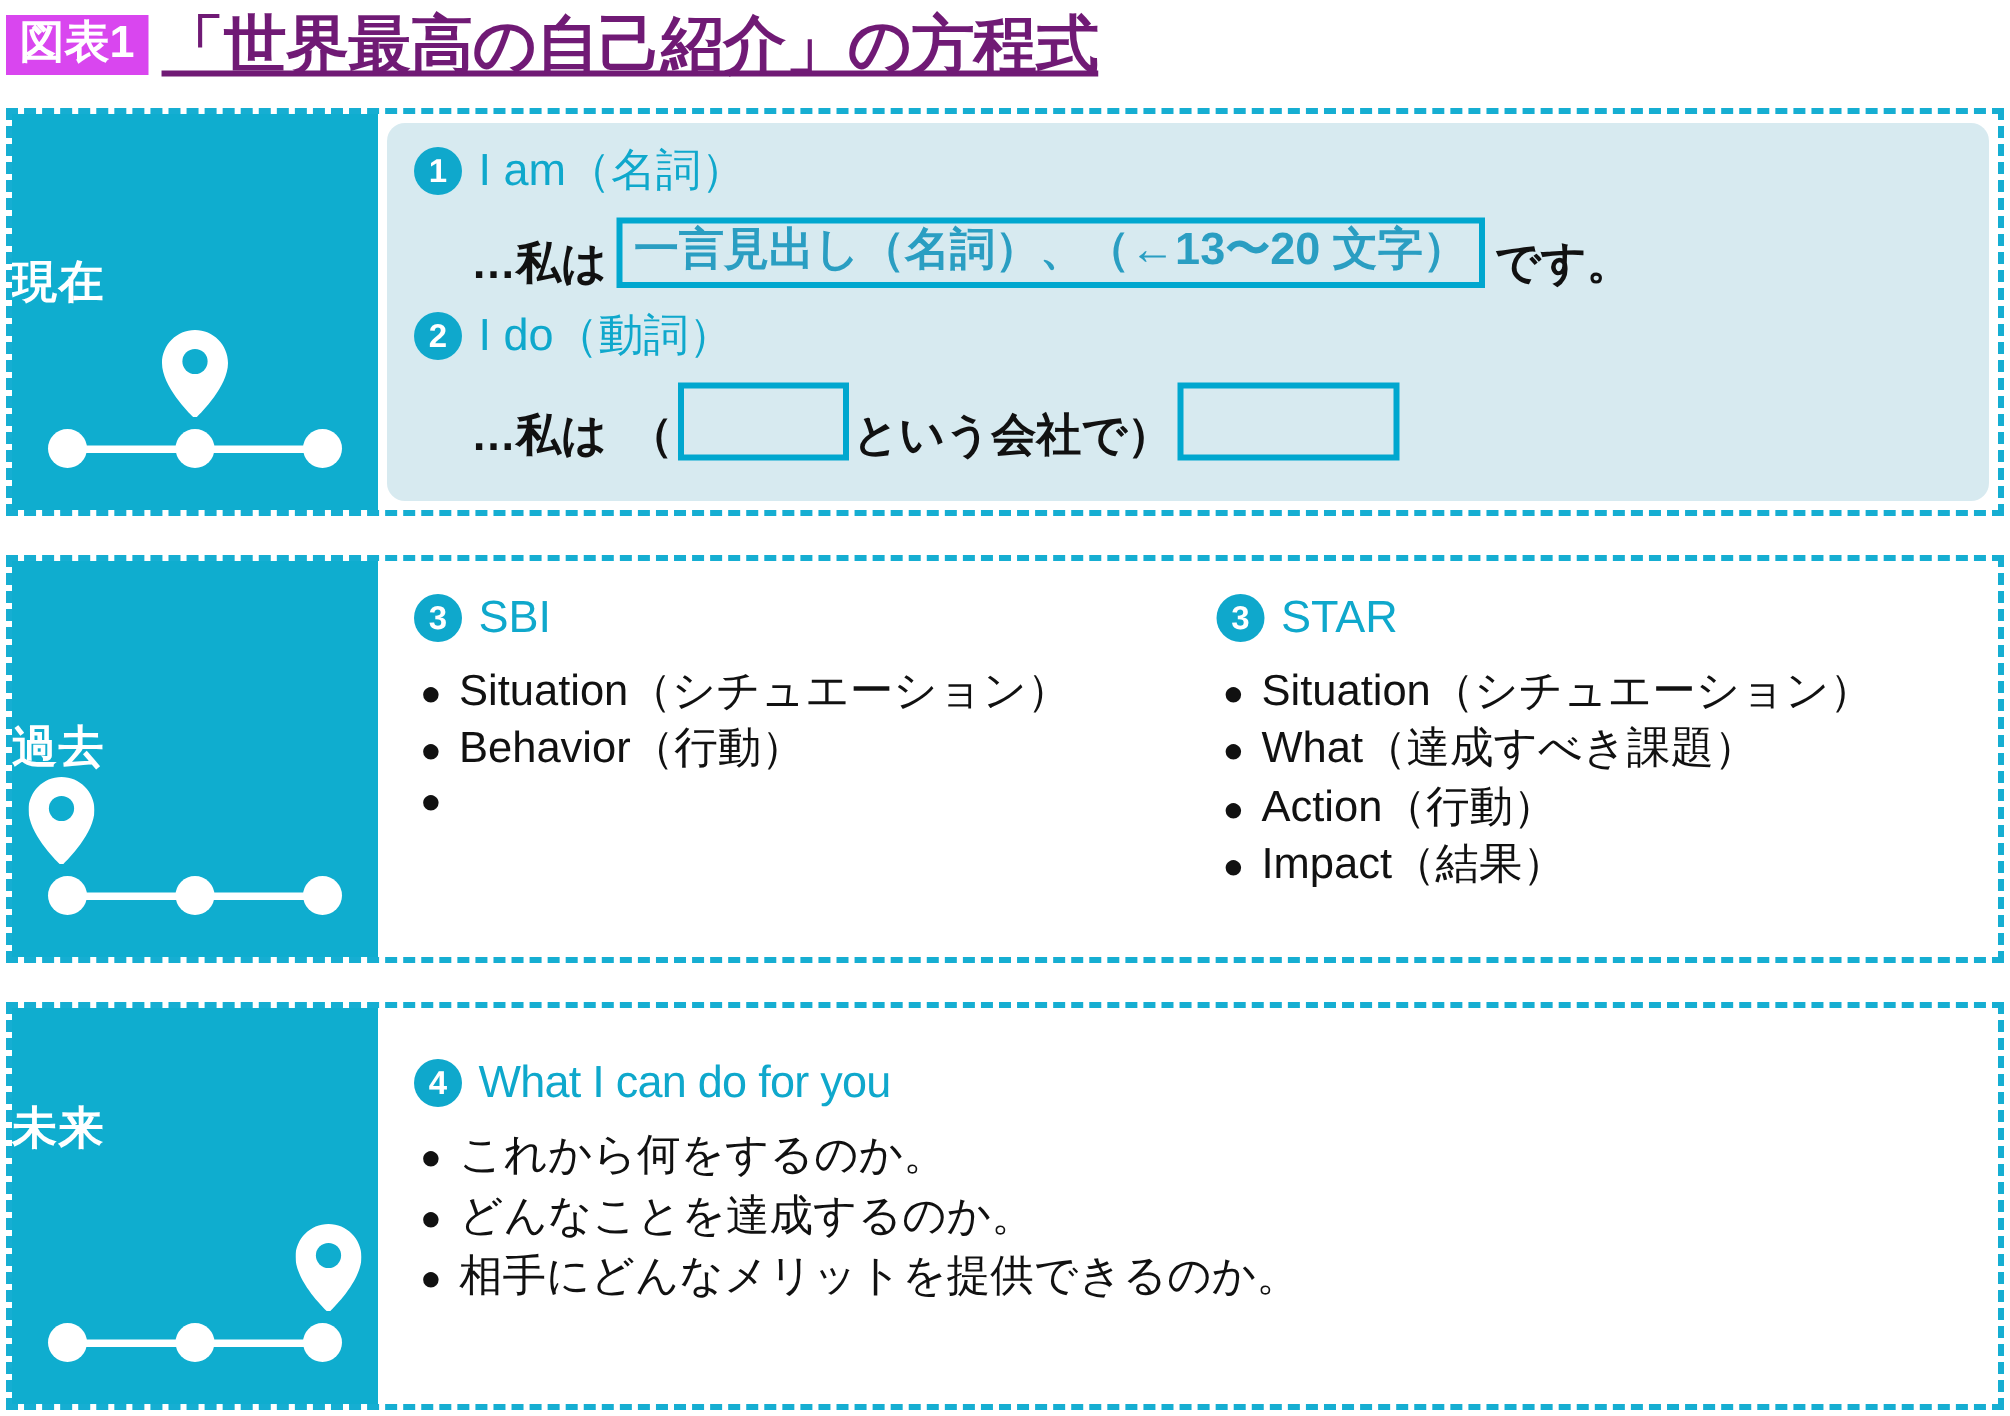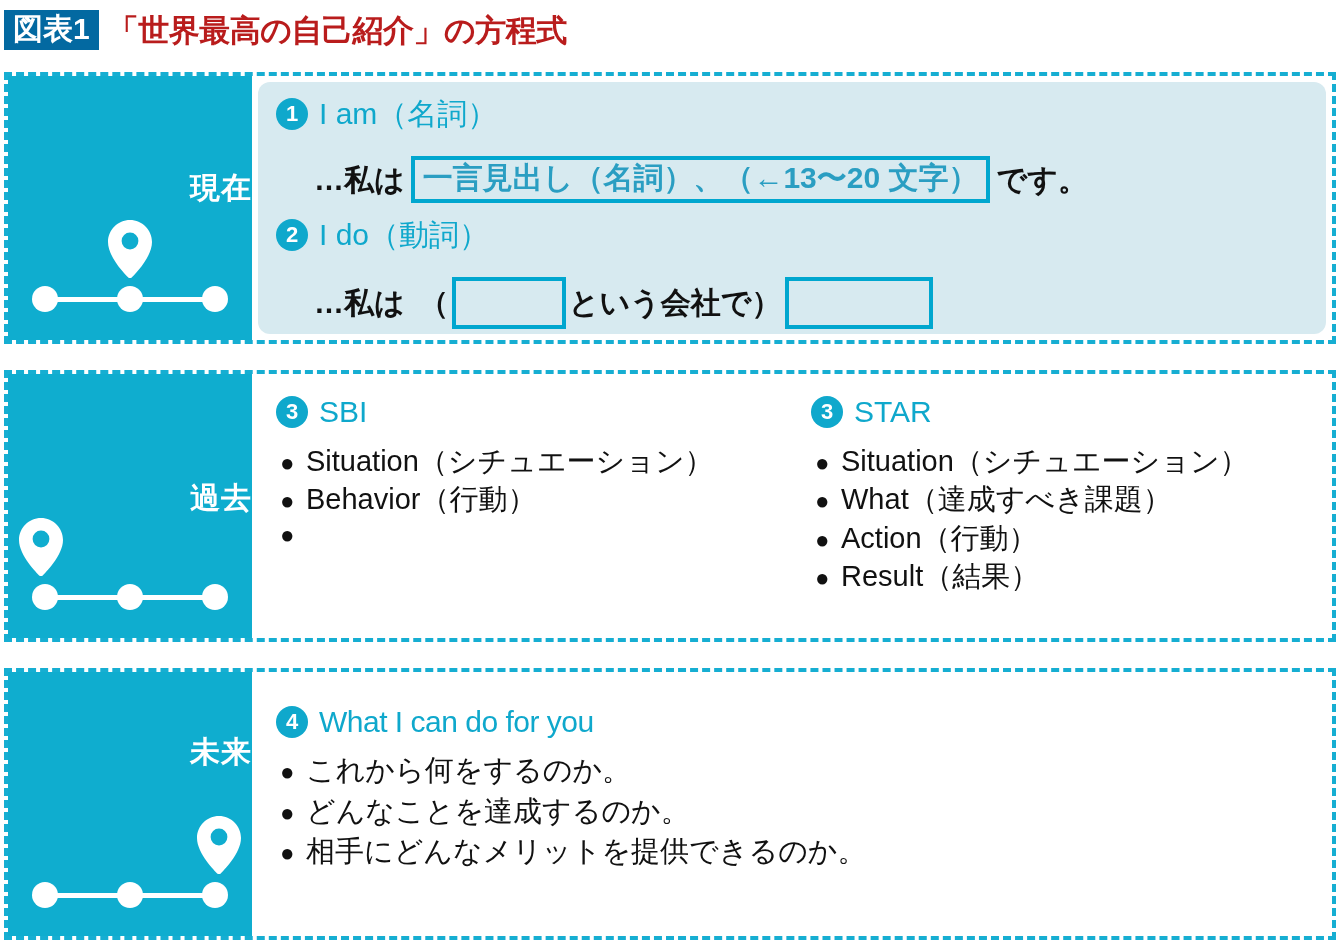--- a/index.html
+++ b/index.html
@@ -11,28 +11,28 @@
     overflow:hidden;
   }
   .page{position:relative;width:1340px;height:944px;}
 
   
   .title-row{
     position:absolute;left:4px;top:4px;height:52px;
     display:flex;align-items:center;gap:9px;
   }
   .fig-tag{
-    background:#0369a1;color:#ffffff;
+    background:#d946ef;color:#ffffff;
     font-size:30px;font-weight:bold;
     padding:4px 9px 6px 9px;line-height:1;
     letter-spacing:0px;
   }
   .title-text{
-    color:#b91c1c;font-size:31px;font-weight:bold;
-    line-height:1;letter-spacing:-0.5px;
+    color:#701a75;font-size:42px;font-weight:bold;
+    line-height:1;letter-spacing:-0.5px;text-decoration:underline;
   }
 
   
   .panel{
     position:absolute;left:4px;width:1332px;
     border:4px dashed #16aed2;
     box-sizing:border-box;
     background:#ffffff;
     display:flex;
   }
@@ -41,21 +41,21 @@
   .panel.p3{top:668px;height:272px;}
 
   
   .side{
     position:relative;width:244px;flex:0 0 244px;
     background:#0fadcf;
     overflow:hidden;
   }
   .side-label{
     position:absolute;left:0;right:0;
-    text-align:right;color:#ffffff;
+    text-align:left;color:#ffffff;
     font-size:30px;font-weight:bold;letter-spacing:1px;
   }
   .p1 .side-label{top:92px;}
   .p2 .side-label{top:104px;}
   .p3 .side-label{top:60px;}
 
   .track{
     position:absolute;left:24px;right:24px;bottom:28px;height:26px;
   }
   .track-line{
@@ -102,23 +102,23 @@
     flex:0 0 32px;line-height:1;
   }
   .head-text{
     color:#0fa8cc;font-size:30px;font-weight:normal;
     line-height:1;white-space:nowrap;
   }
 
   
   .p1-wrap{position:absolute;left:24px;top:22px;right:10px;}
   .line-sent{
-    display:flex;align-items:center;
+    display:flex;align-items:flex-end;
     font-size:30px;color:#111111;font-weight:bold;
-    margin-top:26px;margin-left:38px;white-space:nowrap;
+    margin-top:15px;margin-left:38px;white-space:nowrap;
     line-height:1.1;
   }
   .boxed{
     border:4px solid #00a7cf;color:#2a9ec2;
     padding:1px 8px 3px 8px;margin:0 6px;
     font-weight:bold;display:inline-block;line-height:1.15;
   }
   .blank-box{
     border:4px solid #00a7cf;background:transparent;
     width:106px;height:44px;display:inline-block;
@@ -257,21 +257,21 @@
             <li>
                 <span class="bul">●</span>
                 <span>What（達成すべき課題）</span>
               </li>
             <li>
                 <span class="bul">●</span>
                 <span>Action（行動）</span>
               </li>
             <li>
                 <span class="bul">●</span>
-                <span>Result（結果）</span>
+                <span>Impact（結果）</span>
               </li>
           </ul>
         </div>
 
       </div>
     </div>
   </div>
 
   <div class="panel p3">
     <div class="side">

